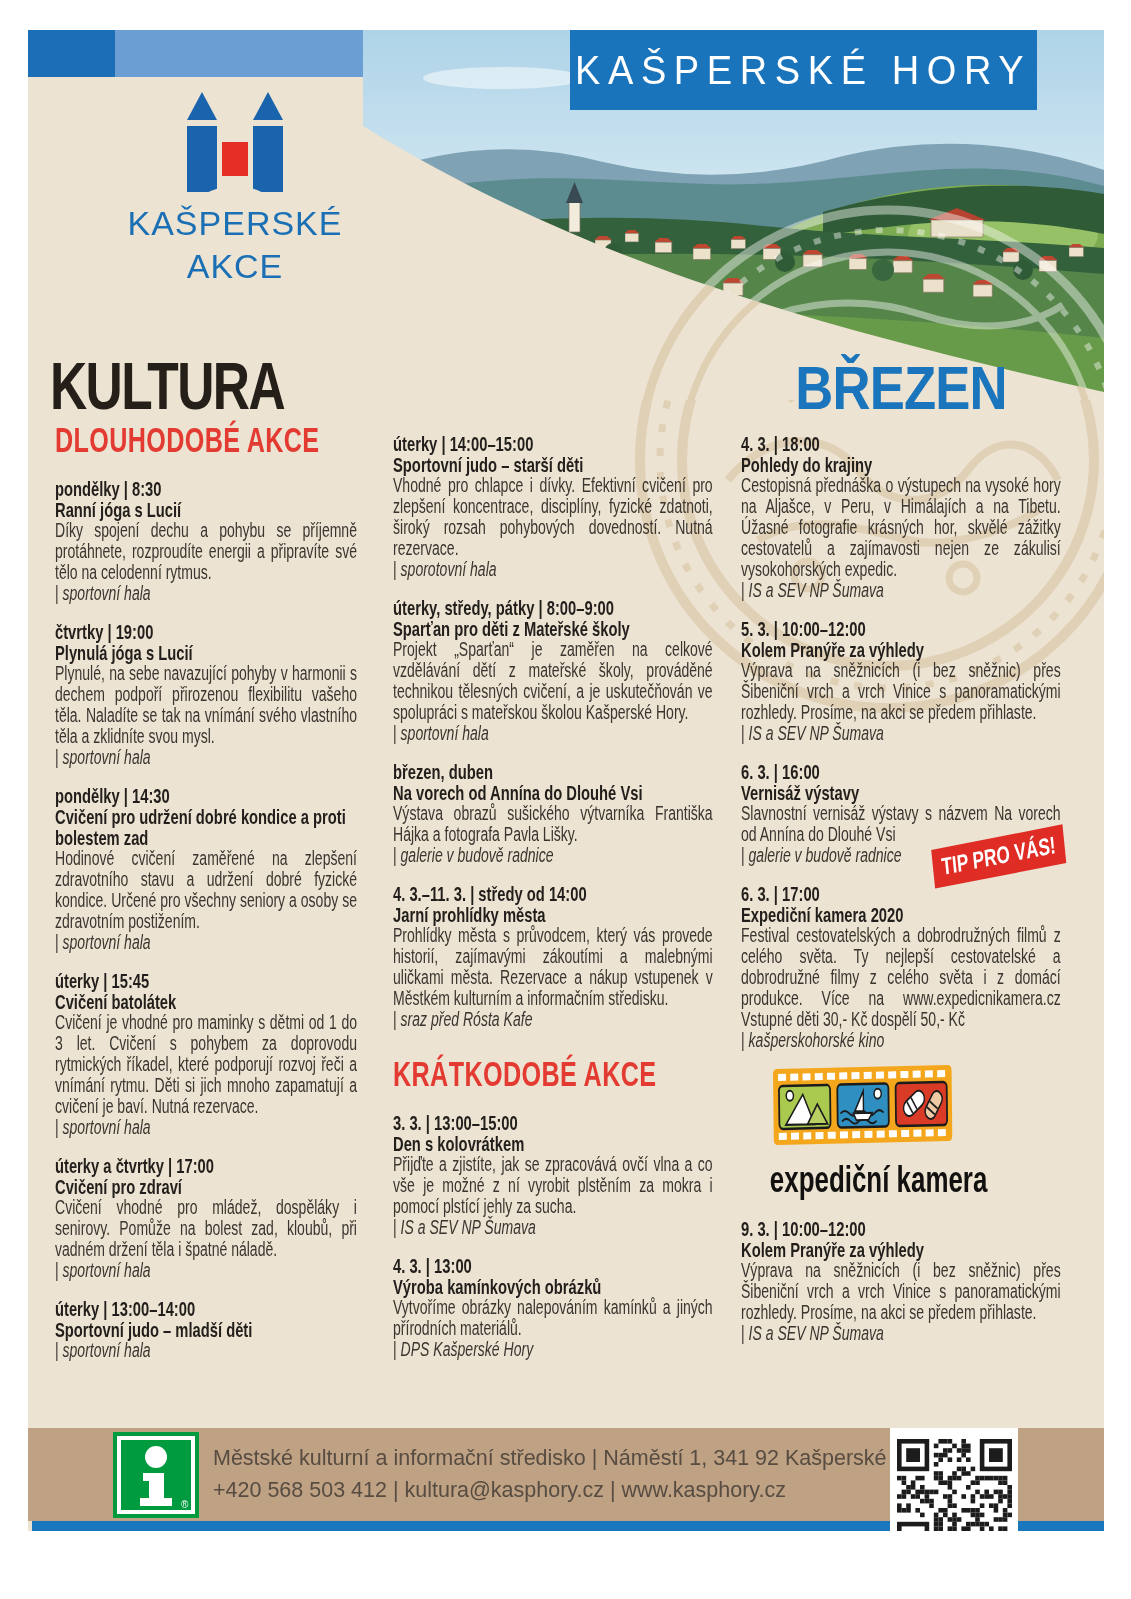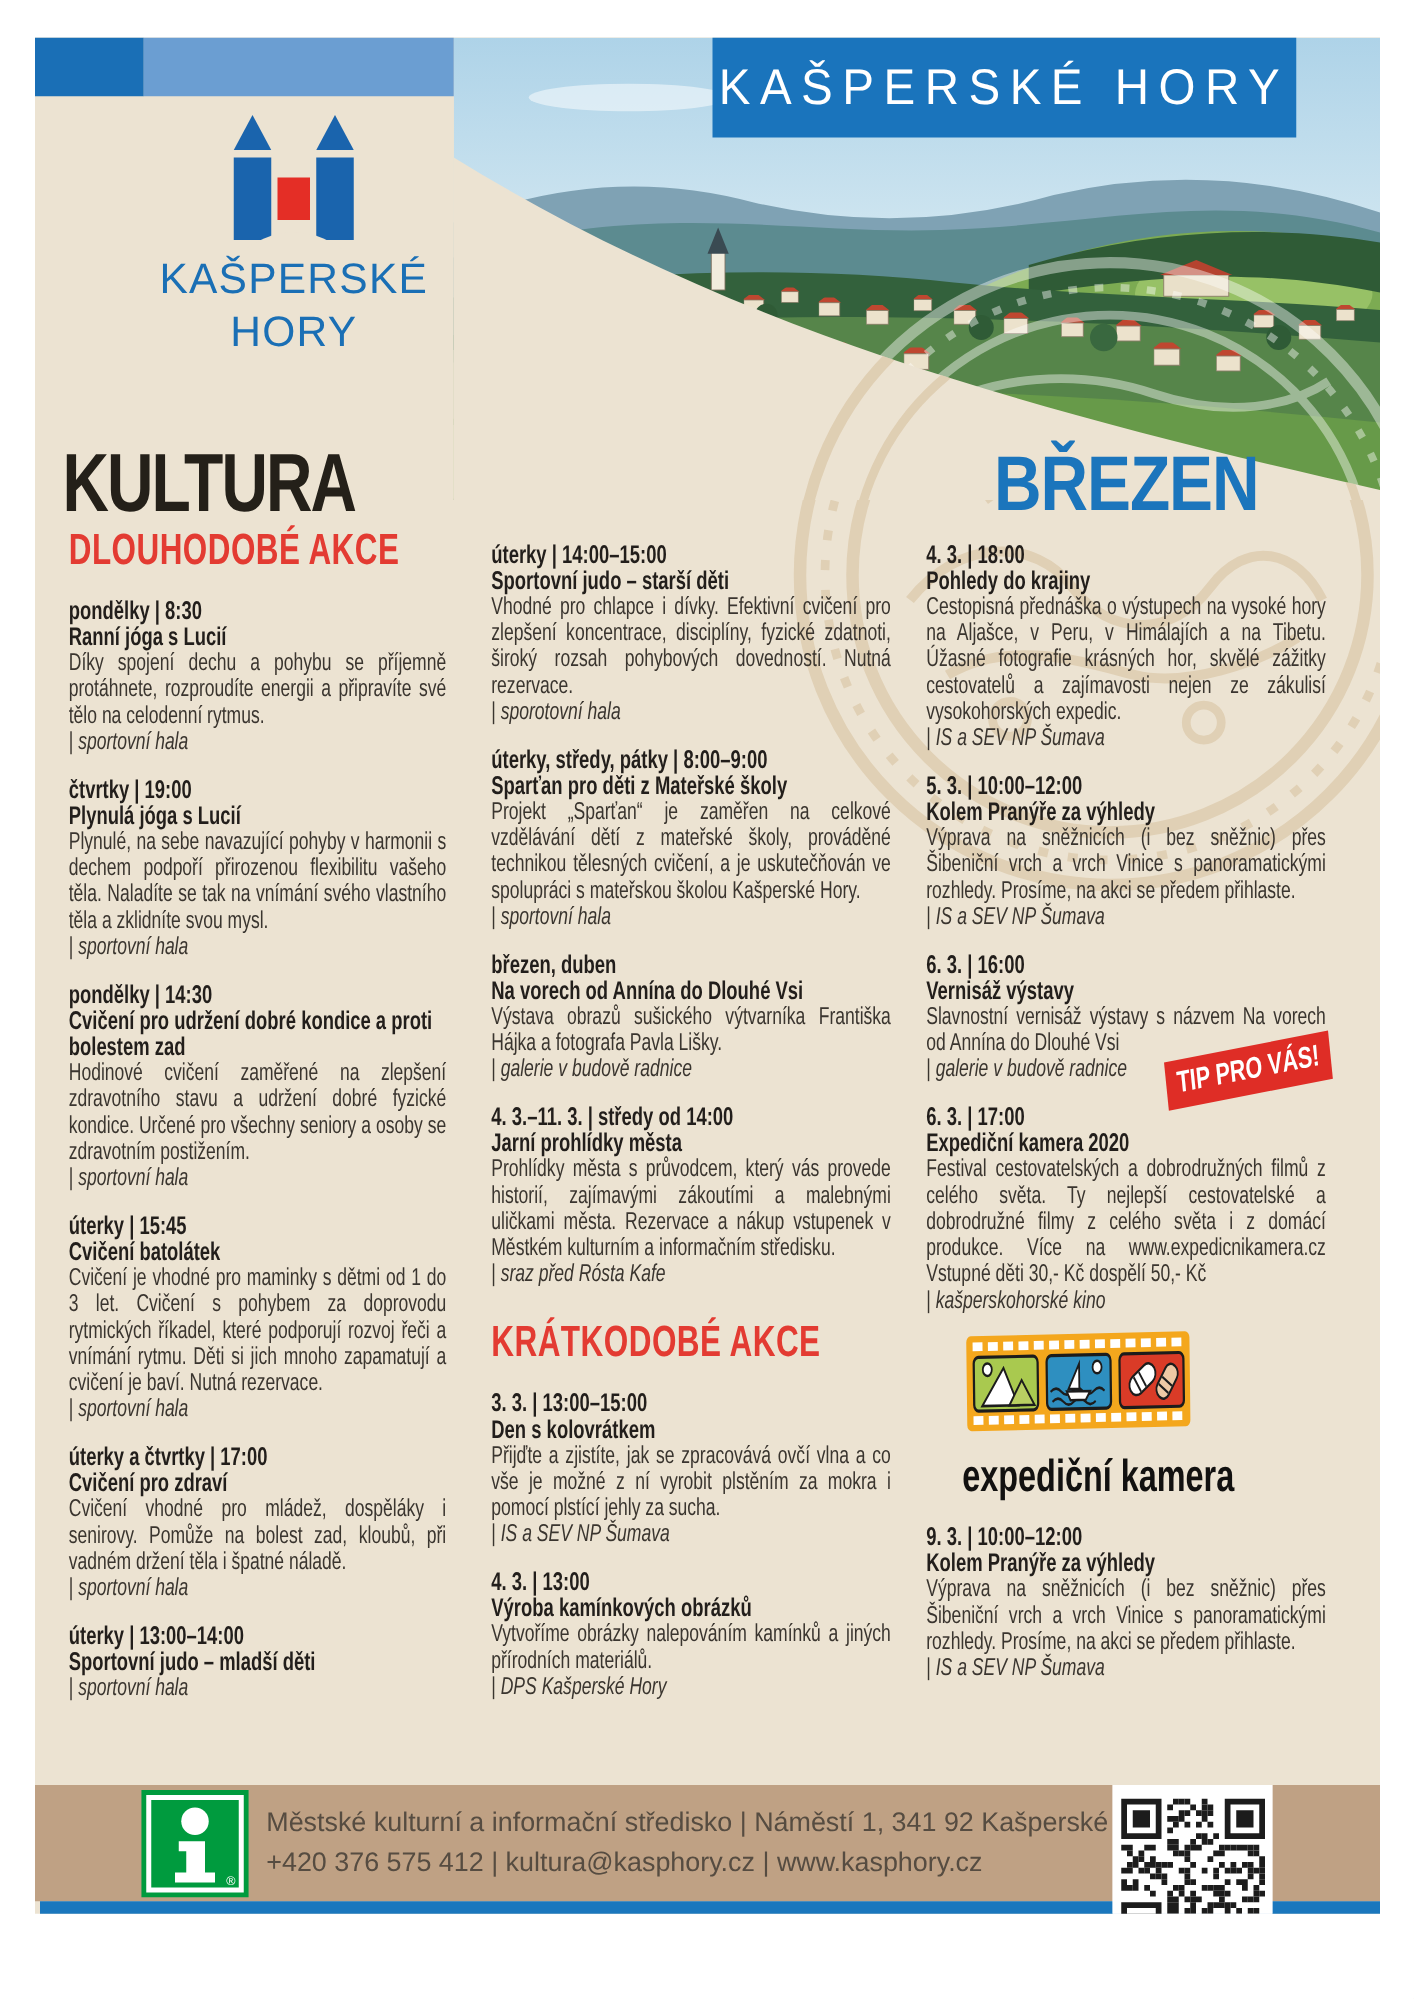--- a/index.html
+++ b/index.html
@@ -187,21 +187,21 @@
       <svg width="132" height="112" viewBox="0 0 132 112">
         <polygon points="18,30 33,2 48,30" fill="#1a64ad"></polygon>
         <rect x="18" y="36" width="30" height="66" fill="#1a64ad"></rect>
         <polygon points="84,30 99,2 114,30" fill="#1a64ad"></polygon>
         <rect x="84" y="36" width="30" height="66" fill="#1a64ad"></rect>
         <rect x="53" y="52" width="26" height="34" fill="#e42e26"></rect>
         <circle cx="66" cy="158" r="62" fill="#ece3d2"></circle>
       </svg>
       <div class="logo-text">
         <span>KAŠPERSKÉ</span><br>
-        <span>HORY</span>
+        <span>AKCE</span>
       </div>
     </div>
 
     <h1 class="kultura">KULTURA</h1>
     <h1 class="brezen">BŘEZEN</h1>
 
     <div class="col" id="col0">
         <div class="sec-heading">DLOUHODOBÉ AKCE</div>
         <div class="event">
           <div class="ev-when">pondělky | 8:30</div>
@@ -368,21 +368,21 @@
       <svg width="86" height="86" viewBox="0 0 86 86">
         <rect width="86" height="86" fill="#009b3e"></rect>
         <rect x="6" y="6" width="74" height="74" fill="none" stroke="#ffffff" stroke-width="4"></rect>
         <circle cx="43" cy="25" r="11" fill="#ffffff"></circle>
         <path d="M30 41 h21 v25 h8 v8 H27 v-8 h9 V49 h-6 z" fill="#ffffff"></path>
         <text x="68" y="76" font-size="10" fill="#ffffff">®</text>
       </svg>
     </div>
     <div class="f-text">
       <div>Městské kulturní a informační středisko | Náměstí 1, 341 92 Kašperské Hory</div>
-      <div>+420 376 575 412 | kultura@kasphory.cz | www.kasphory.cz</div>
+      <div>+420 568 503 412 | kultura@kasphory.cz | www.kasphory.cz</div>
     </div>
     <div class="f-blue">
       <span>Změna programu vyhrazena</span>
     </div>
     <svg class="qr" id="qr" width="128" height="140" viewBox="0 0 128 140">
         <rect width="128" height="140" fill="#ffffff"></rect>
         <rect x="48.4" y="11" width="4.6" height="4.6" fill="#1c1c1c"></rect>
         <rect x="53" y="11" width="4.6" height="4.6" fill="#1c1c1c"></rect>
         <rect x="57.599999999999994" y="11" width="4.6" height="4.6" fill="#1c1c1c"></rect>
         <rect x="71.39999999999999" y="11" width="4.6" height="4.6" fill="#1c1c1c"></rect>

